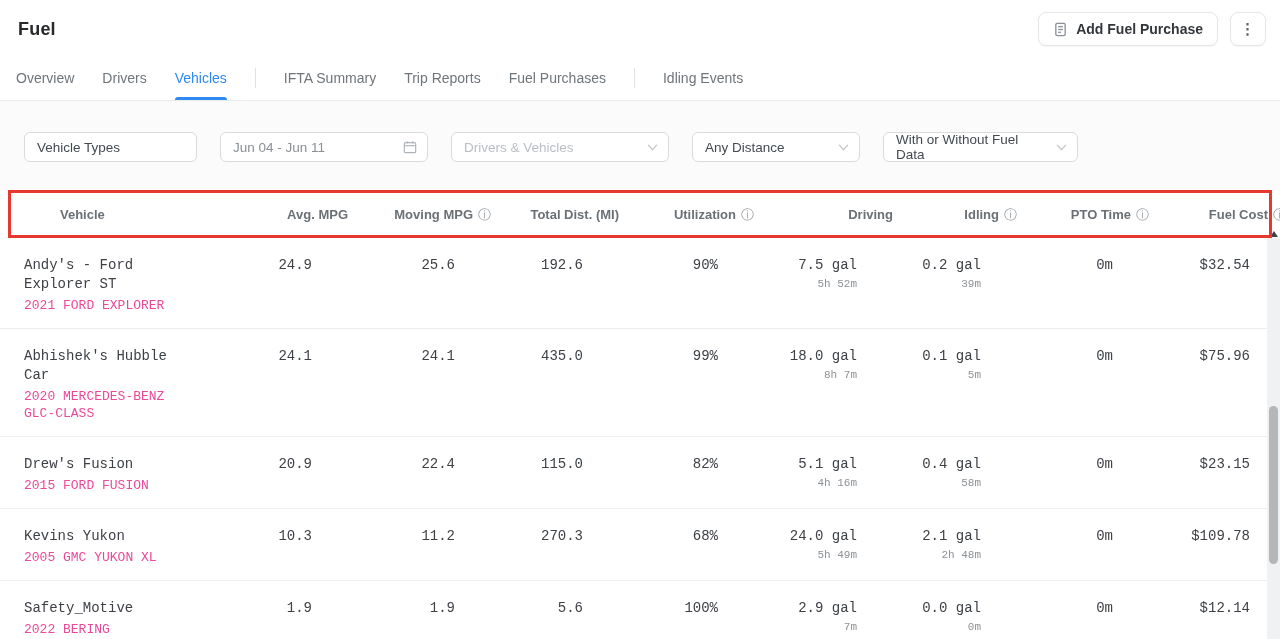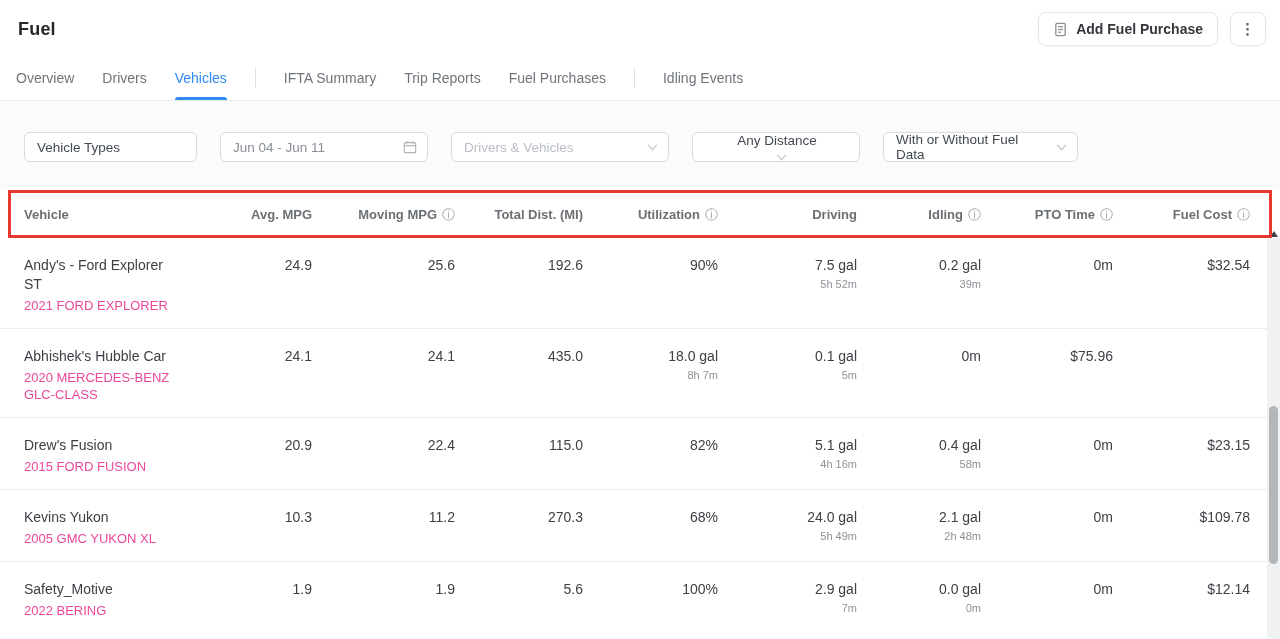--- a/index.html
+++ b/index.html
@@ -33,37 +33,37 @@
   .content { background:#fbfbfc; }
   .filters { display:flex; gap:23px; padding:31px 0 0 24px; height:61px; }
   .filter { height:30px; background:#fff; border:1px solid #d9dbdd; border-radius:6px;
     display:flex; align-items:center; justify-content:space-between;
     padding:0 10px 0 12px; font-size:13.5px; color:#444a51; cursor:pointer; }
   .filter .muted { color:#8a9096; }
   .filter .placeholder { color:#b9bec4; }
   .f-vehicle-types { width:173px; }
   .f-date { width:208px; }
   .f-drivers { width:218px; }
-  .f-distance { width:168px;flex-direction:column; }
+  .f-distance { width:168px; }
   .f-fueldata { width:195px; }
   .chev { display:inline-flex; margin-left:8px; flex:none; }
   .cal { display:inline-flex; margin-left:8px; flex:none; }
 
   
   .table-wrap { margin-top:28px; background:#fff; position:relative; }
   .grid { display:grid;
     grid-template-columns:168px 120px 143px 128px 135px 139px 124px 132px 137px;
     padding-left:24px; }
-  .thead { height:48px; align-items:center; background:#fff; }
+  .thead { height:48px; align-items:center; background:#fff;margin-left:36px; }
   .th { font-size:13px; font-weight:bold; color:#6b7075; display:flex;
     justify-content:flex-end; align-items:center; gap:5px; cursor:pointer; }
   .th.first { justify-content:flex-start; }
   .info-glyph { font-size:13px; color:#9aa0a5; font-weight:normal; line-height:1; }
   .trow { border-top:1px solid #ededee; padding-top:18px; padding-bottom:14px;
-    background:#fff; cursor:pointer; }
+    background:#fff; cursor:pointer;font-family:Liberation Mono, monospace; }
   .trow:first-child { border-top:none; }
   .td { font-size:14px; color:#3d4146; text-align:right; line-height:19px; }
   .td.first { text-align:left; }
   .v-name { max-width:158px; color:#3d4146; line-height:19px; }
   .v-model { max-width:160px; color:#ec4899; font-size:13px; line-height:17px; margin-top:3px; }
   .sub { color:#8d9297; font-size:11px; line-height:19px; }
 
   
   .annotation-box { position:absolute; left:8px; top:190px; width:1264px; height:48px;
     border:3px solid #e6382f; pointer-events:none; z-index:20; }
@@ -212,20 +212,21 @@
           <div class="td">$32.54</div>
         </div>
         <div class="grid trow">
           <div class="td first">
             <div class="v-name">Abhishek's Hubble Car</div>
             <div class="v-model">2020 MERCEDES-BENZ GLC-CLASS</div>
           </div>
           <div class="td">24.1</div>
           <div class="td">24.1</div>
           <div class="td">435.0</div>
+          <div class="td">99%</div>
           <div class="td">
             <div class="">18.0 gal</div>
             <div class="sub">8h 7m</div>
           </div>
           <div class="td">
             <div class="">0.1 gal</div>
             <div class="sub">5m</div>
           </div>
           <div class="td">0m</div>
           <div class="td">$75.96</div>

